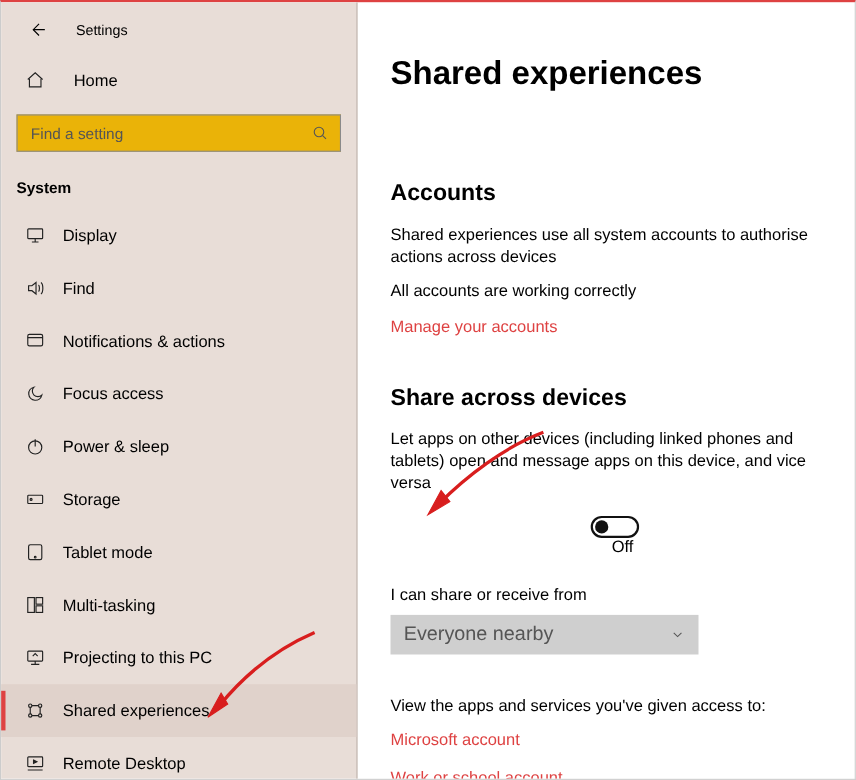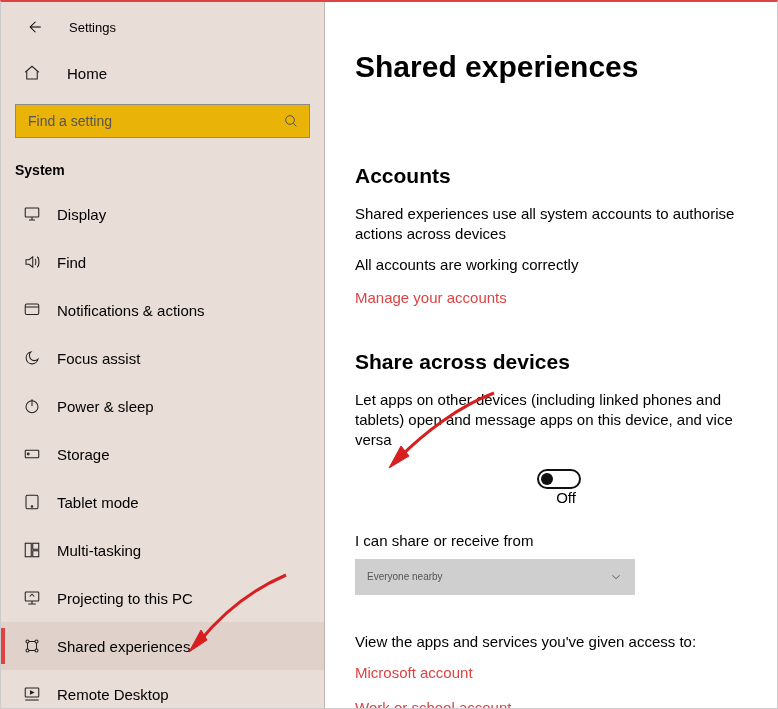--- a/index.html
+++ b/index.html
@@ -111,21 +111,21 @@
     width: 12px; height: 12px; border-radius: 50%;
     background: #111;
   }
   .toggle-label { margin-left: 14px; font-size: 15px; }
   .subpara { margin: 0 0 10px 0; font-size: 15px; }
   .dropdown {
     width: 280px; height: 36px;
     background: #cfcfcf;
     border: none;
     display:flex; align-items:center; justify-content:space-between;
-    padding: 0 12px; color:#555; font-size:10px; cursor:pointer;
+    padding: 0 12px; color:#555; font-size:18px; cursor:pointer;
     margin-bottom: 38px;
   }
   .dropdown .chev { width:14px; height:14px; }
 
   
   .arrow {
     position: absolute;
     stroke: #d81e1e; fill: #d81e1e;
     pointer-events: none;
   }
@@ -195,21 +195,21 @@
             </svg>
           </span>
         <span class="lbl">Notifications &amp; actions</span>
       </li>
       <li class="nav-item">
         <span class="ic">
             <svg width="18" height="18" viewBox="0 0 24 24" fill="none" stroke="#222" stroke-width="1.4">
               <path d="M20 13.5A8 8 0 1 1 10.5 4 6 6 0 0 0 20 13.5z"></path>
             </svg>
           </span>
-        <span class="lbl">Focus assist</span>
+        <span class="lbl">Focus access</span>
       </li>
       <li class="nav-item">
         <span class="ic">
             <svg width="18" height="18" viewBox="0 0 24 24" fill="none" stroke="#222" stroke-width="1.4">
               <circle cx="12" cy="13" r="8"></circle>
               <path d="M12 3v9"></path>
             </svg>
           </span>
         <span class="lbl">Power &amp; sleep</span>
       </li>

